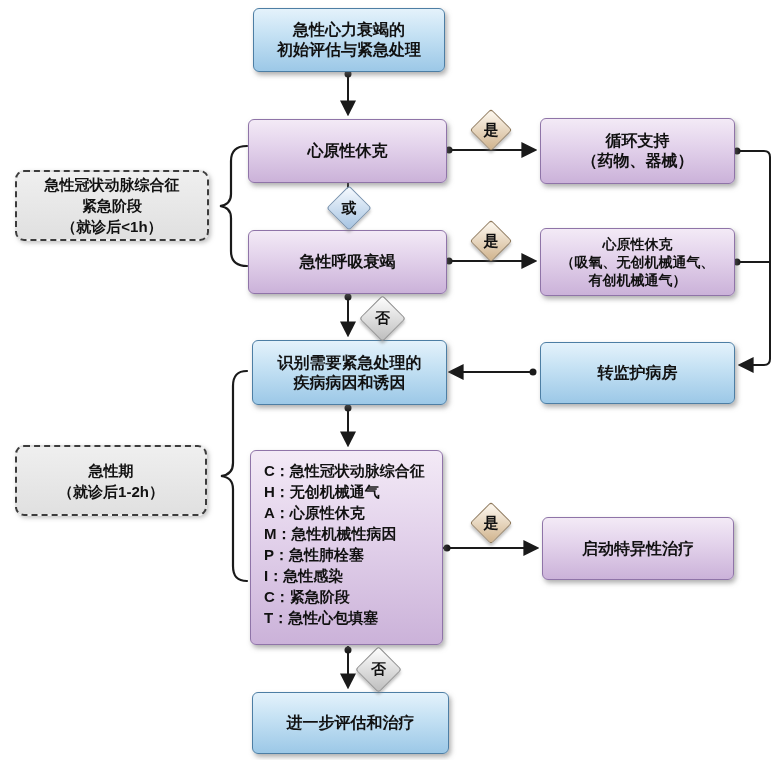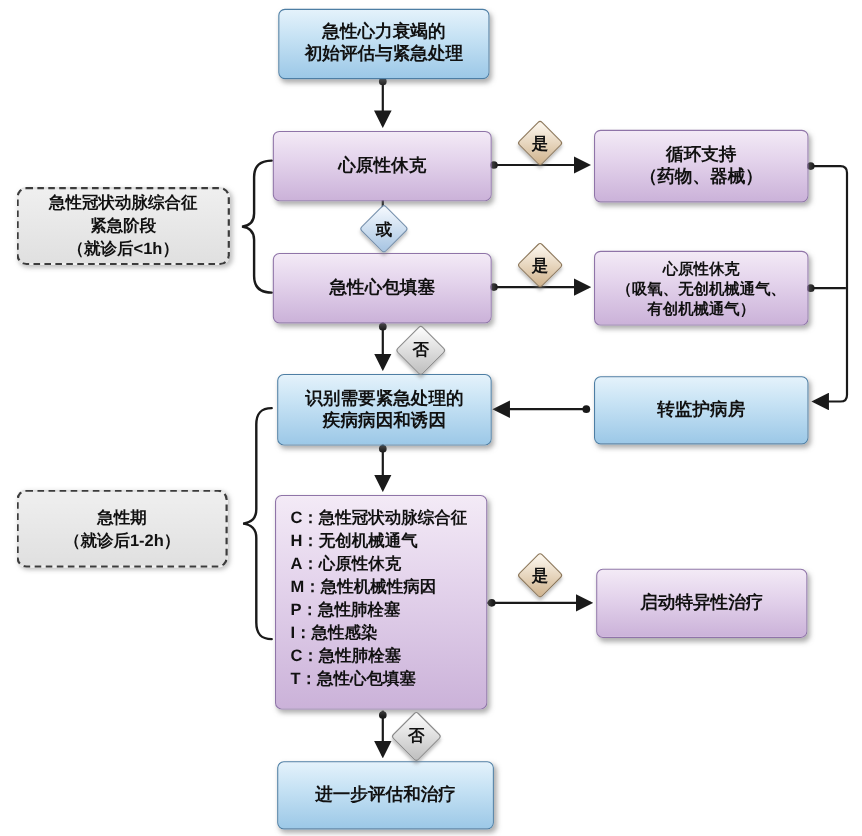--- a/index.html
+++ b/index.html
@@ -76,21 +76,21 @@
   <div class="node purple" style="left:248px;top:119px;width:197px;height:62px">
     <div>心原性休克</div>
   </div>
 
   <div class="node purple" style="left:540px;top:118px;width:193px;height:64px">
     <div>循环支持</div>
     <div>（药物、器械）</div>
   </div>
 
   <div class="node purple" style="left:248px;top:230px;width:197px;height:62px">
-    <div>急性心包填塞</div>
+    <div>急性呼吸衰竭</div>
   </div>
 
   <div class="node purple small-txt" style="left:540px;top:228px;width:193px;height:66px">
     <div>心原性休克</div>
     <div>（吸氧、无创机械通气、</div>
     <div>有创机械通气）</div>
   </div>
 
   <div class="node blue" style="left:252px;top:340px;width:193px;height:63px">
     <div>识别需要紧急处理的</div>
@@ -101,21 +101,21 @@
     <div>转监护病房</div>
   </div>
 
   <div class="node purple champ" style="left:250px;top:450px;width:193px;height:195px">
     <div>C：急性冠状动脉综合征</div>
     <div>H：无创机械通气</div>
     <div>A：心原性休克</div>
     <div>M：急性机械性病因</div>
     <div>P：急性肺栓塞</div>
     <div>I：急性感染</div>
-    <div>C：急性肺栓塞</div>
+    <div>C：紧急阶段</div>
     <div>T：急性心包填塞</div>
   </div>
 
   <div class="node purple" style="left:542px;top:517px;width:190px;height:61px">
     <div>启动特异性治疗</div>
   </div>
 
   <div class="node blue" style="left:252px;top:692px;width:195px;height:60px">
     <div>进一步评估和治疗</div>
   </div>

